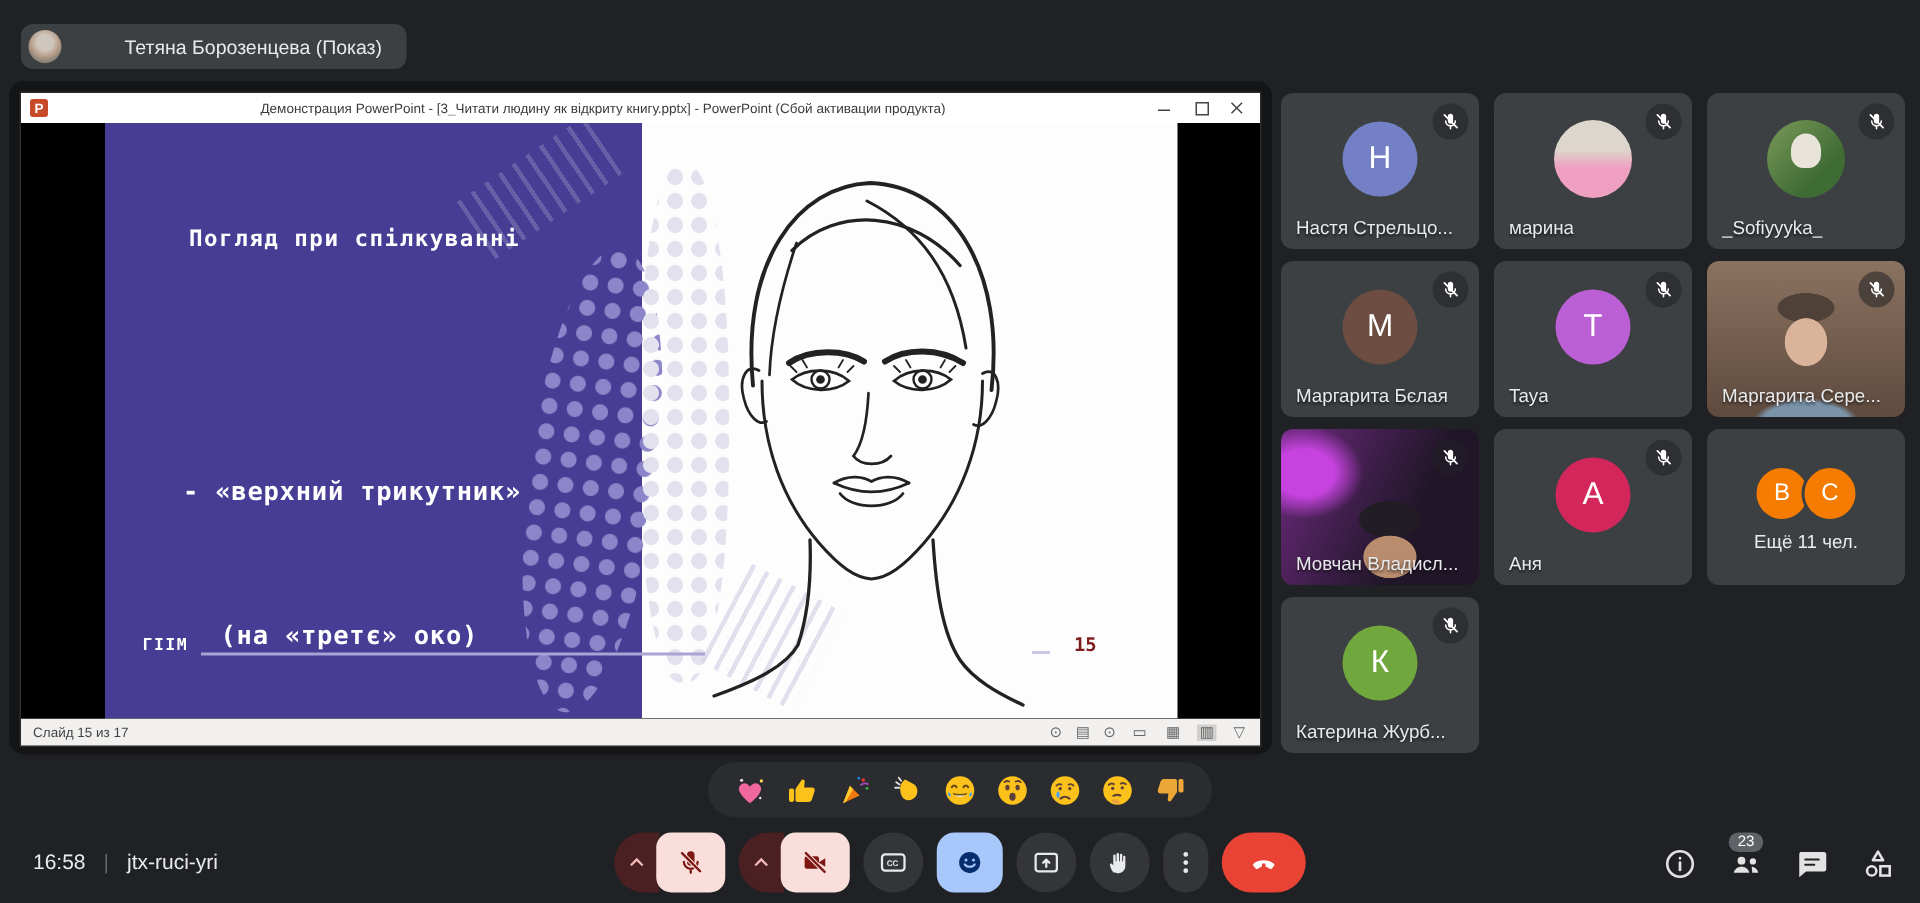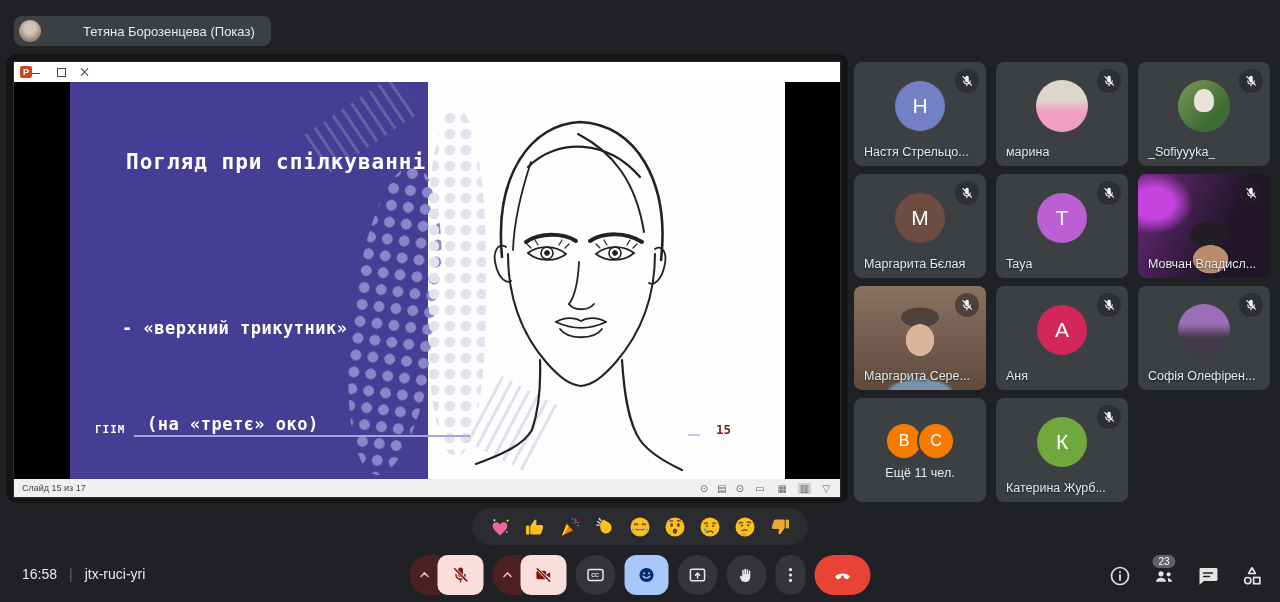--- a/index.html
+++ b/index.html
@@ -25,21 +25,21 @@
   .wb-close::before { transform:rotate(45deg);} .wb-close::after { transform:rotate(-45deg);}
 
   .pp-content { position:relative; height:397px; background:#000; overflow:hidden; }
   .slide { position:absolute; left:56px; top:0; width:715px; height:397px; background:#fdfdfd; overflow:hidden; }
   .slide-purple { position:absolute; left:0; top:0; width:358px; height:397px; background:#473d94; }
   .dots-a { position:absolute; left:282px; top:82px; width:86px; height:312px; border-radius:50%; transform:rotate(7deg); background-image:radial-gradient(#8d85c9 5px, transparent 5.6px); background-size:17px 17px; }
   .dots-b { position:absolute; left:356px; top:28px; width:60px; height:345px; border-radius:45%; background-image:radial-gradient(#e3e1ee 5px, transparent 5.6px); background-size:16px 16px; }
   .dash-a { position:absolute; left:238px; top:18px; width:110px; height:46px; transform:rotate(-34deg); background:repeating-linear-gradient(90deg, rgba(255,255,255,.26) 0 3px, transparent 3px 11px); opacity:.7; }
   .dash-b { position:absolute; left:410px; top:306px; width:70px; height:74px; transform:rotate(28deg); background:repeating-linear-gradient(90deg, #dad8e9 0 3px, transparent 3px 10px); opacity:.8; }
   .slide-mono { font-family:"DejaVu Sans Mono","Liberation Mono",monospace; color:#fff; font-weight:bold; }
-  .slide-title { position:absolute; left:56px; top:68px; font-size:21px; letter-spacing:1px; }
+  .slide-title { position:absolute; left:56px; top:68px; font-size:15px; letter-spacing:1px; }
   .slide-bullets { position:absolute; left:52px; top:166px; font-size:17px; line-height:32px; letter-spacing:.5px; white-space:pre; }
   .slide-bullets .indent { padding-left:25px; }
   .slide-footer-text { position:absolute; left:25px; top:341px; font-size:11px; letter-spacing:1px; }
   .footer-line { position:absolute; left:64px; top:353px; width:336px; height:2px; background:#a9a3d6; }
   .page-dash { position:absolute; left:618px; top:352px; width:12px; height:2px; background:#cac7e2; }
   .page-num { position:absolute; left:646px; top:340px; font-size:12.5px; color:#7f1d1d; }
   .face-svg { position:absolute; left:358px; top:0; width:357px; height:397px; }
 
   .pp-statusbar { height:18px; background:#f1f0ef; display:flex; align-items:center; padding:0 8px; font-size:9px; color:#444;gap:47px; }
   .pp-status-left { flex:1; }
@@ -112,20 +112,21 @@
 <div class="presenter-pill">
   <div class="avatar"></div>
   <span class="pname">Тетяна Борозенцева (Показ)</span>
 </div>
 
 <div class="stage"></div>
 
 <div class="pp-window">
   <div class="pp-titlebar">
     <span class="pp-appicon">P</span>
+    <span class="pp-title">Демонстрация PowerPoint - [3_Читати людину як відкриту книгу.pptx] - PowerPoint (Сбой активации продукта)</span>
     <span class="pp-winbtns">
       <span class="wb wb-min"></span>
       <span class="wb wb-restore"></span>
       <span class="wb wb-close"></span>
     </span>
   </div>
   <div class="pp-content">
     <div class="slide">
       <div class="slide-purple"></div>
       <div class="dash-a"></div>
@@ -242,65 +243,54 @@
         <svg viewBox="0 0 24 24">
           <path d="M12 14.5a3 3 0 0 0 3-3V6a3 3 0 0 0-6 0v5.5a3 3 0 0 0 3 3Z" fill="#fff"></path>
           <path d="M6.5 11.5a5.5 5.5 0 0 0 11 0M12 17v3.2" stroke="#fff" stroke-width="1.8" fill="none" stroke-linecap="round"></path>
           <path d="M5 4.5 19.5 19" stroke="#fff" stroke-width="2" stroke-linecap="round"></path>
         </svg>
       </div>
     <div class="avatar-circle" style="background:#bb5fd4">T</div>
     <span class="tname">Taya</span>
   </div>
 
+  <div class="tile tile-8">
+    <div class="mic-off">
+        <svg viewBox="0 0 24 24">
+          <path d="M12 14.5a3 3 0 0 0 3-3V6a3 3 0 0 0-6 0v5.5a3 3 0 0 0 3 3Z" fill="#fff"></path>
+          <path d="M6.5 11.5a5.5 5.5 0 0 0 11 0M12 17v3.2" stroke="#fff" stroke-width="1.8" fill="none" stroke-linecap="round"></path>
+          <path d="M5 4.5 19.5 19" stroke="#fff" stroke-width="2" stroke-linecap="round"></path>
+        </svg>
+      </div>
+    <span class="tname">Маргарита Сере...</span>
+  </div>
+
   <div class="tile tile-7">
     <div class="mic-off">
         <svg viewBox="0 0 24 24">
           <path d="M12 14.5a3 3 0 0 0 3-3V6a3 3 0 0 0-6 0v5.5a3 3 0 0 0 3 3Z" fill="#fff"></path>
           <path d="M6.5 11.5a5.5 5.5 0 0 0 11 0M12 17v3.2" stroke="#fff" stroke-width="1.8" fill="none" stroke-linecap="round"></path>
           <path d="M5 4.5 19.5 19" stroke="#fff" stroke-width="2" stroke-linecap="round"></path>
         </svg>
       </div>
     <span class="tname">Мовчан Владисл...</span>
-  </div>
-
-  <div class="tile tile-8">
-    <div class="mic-off">
-        <svg viewBox="0 0 24 24">
-          <path d="M12 14.5a3 3 0 0 0 3-3V6a3 3 0 0 0-6 0v5.5a3 3 0 0 0 3 3Z" fill="#fff"></path>
-          <path d="M6.5 11.5a5.5 5.5 0 0 0 11 0M12 17v3.2" stroke="#fff" stroke-width="1.8" fill="none" stroke-linecap="round"></path>
-          <path d="M5 4.5 19.5 19" stroke="#fff" stroke-width="2" stroke-linecap="round"></path>
-        </svg>
-      </div>
-    <span class="tname">Маргарита Сере...</span>
   </div>
 
   <div class="tile">
     <div class="mic-off">
         <svg viewBox="0 0 24 24">
           <path d="M12 14.5a3 3 0 0 0 3-3V6a3 3 0 0 0-6 0v5.5a3 3 0 0 0 3 3Z" fill="#fff"></path>
           <path d="M6.5 11.5a5.5 5.5 0 0 0 11 0M12 17v3.2" stroke="#fff" stroke-width="1.8" fill="none" stroke-linecap="round"></path>
           <path d="M5 4.5 19.5 19" stroke="#fff" stroke-width="2" stroke-linecap="round"></path>
         </svg>
       </div>
     <div class="avatar-circle" style="background:#d3275c">А</div>
     <span class="tname">Аня</span>
   </div>
 
-  <div class="tile">
-    <div class="mic-off">
-        <svg viewBox="0 0 24 24">
-          <path d="M12 14.5a3 3 0 0 0 3-3V6a3 3 0 0 0-6 0v5.5a3 3 0 0 0 3 3Z" fill="#fff"></path>
-          <path d="M6.5 11.5a5.5 5.5 0 0 0 11 0M12 17v3.2" stroke="#fff" stroke-width="1.8" fill="none" stroke-linecap="round"></path>
-          <path d="M5 4.5 19.5 19" stroke="#fff" stroke-width="2" stroke-linecap="round"></path>
-        </svg>
-      </div>
-    <div class="photo-wrap photo-sofia2"></div>
-    <span class="tname">Софія Олефірен...</span>
-  </div>
 
   <div class="tile">
     <div class="overflow-wrap">
       <div class="ov-circle">В</div>
       <div class="ov-circle">С</div>
     </div>
     <span class="ov-label">Ещё 11 чел.</span>
   </div>
 
   <div class="tile">

